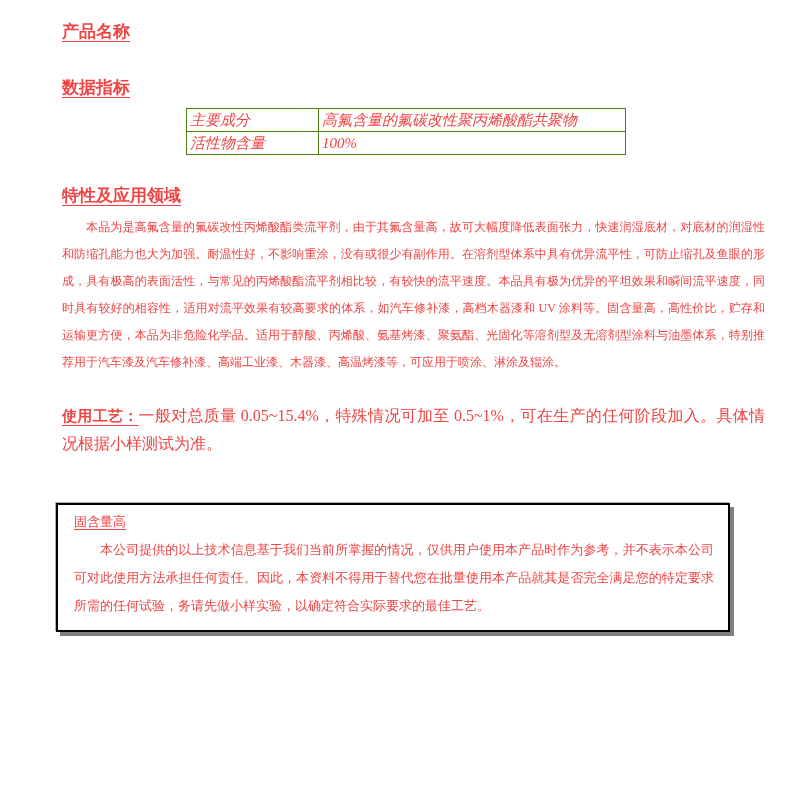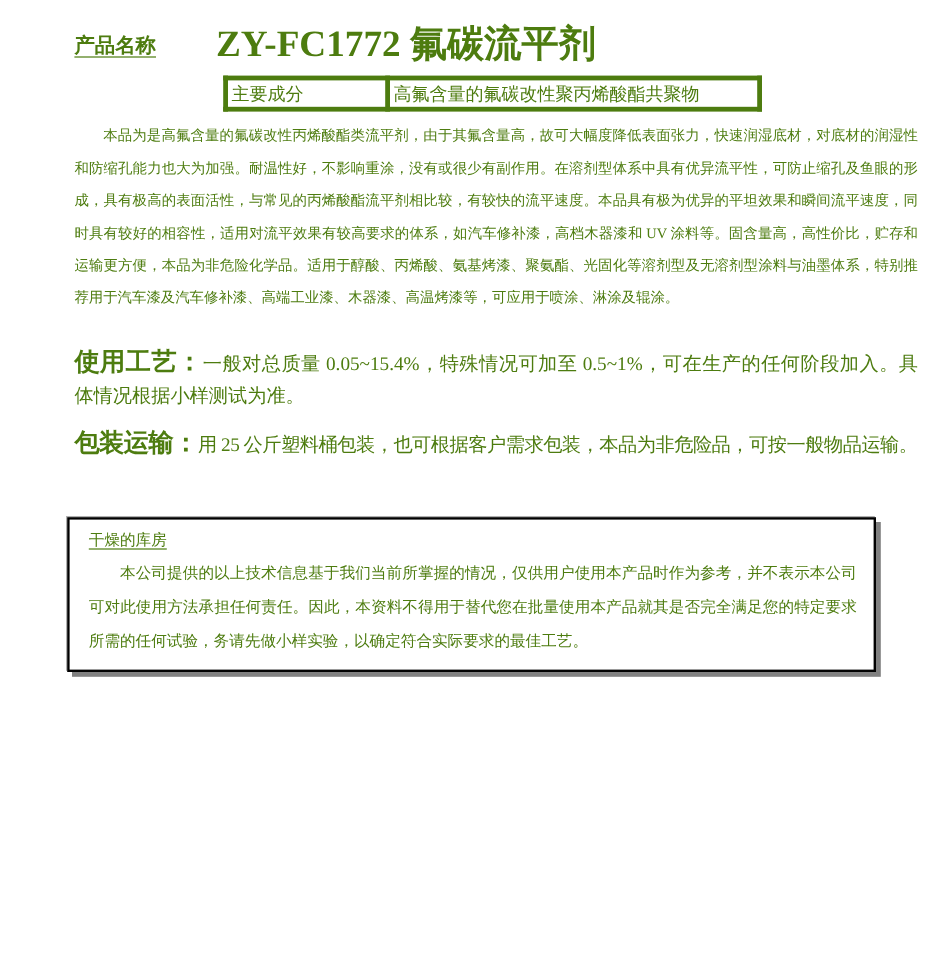--- a/index.html
+++ b/index.html
@@ -5,21 +5,21 @@
   html, body {
     margin: 0;
     padding: 0;
     background: #ffffff;
   }
   .page {
     position: relative;
     width: 785px;
     height: 799px;
     background: #ffffff;
-    color: #4d7c0f;
+    color: #ef4444;
     font-family: "Liberation Serif", "DejaVu Serif", serif;
     overflow: hidden;
     box-sizing: border-box;
     padding: 18px 20px 0 62px;
   }
 
   
   .product-row {
     display: flex;
     align-items: center;
@@ -52,26 +52,27 @@
   .heading-features { margin-top: 29px; }
 
   
   table.spec-table {
     border-collapse: collapse;
     margin: 9px 0 0 124px;
     font-size: 15px;
     table-layout: fixed;
   }
   table.spec-table td {
-    border: 4px solid #4d7c0f;
+    border: 1px solid #4d7c0f;
     height: 22px;
     padding: 0 3px;
     vertical-align: middle;
     overflow: hidden;
     white-space: nowrap;
+    font-style: italic;
   }
   td.cell-key { width: 125px; }
   td.cell-value { width: 300px; }
 
   
   .body-para {
     font-size: 12px;
     line-height: 27px;
     text-align: justify;
     margin: 7px 0 0 0;
@@ -79,21 +80,22 @@
   .first-indent { text-indent: 2em; }
 
   .labeled-para {
     font-size: 16px;
     line-height: 27px;
     text-align: justify;
     margin: 0;
   }
   .inline-label {
     font-weight: bold;
-    font-size: 21px;
+    font-size: 15px;
+    text-decoration: underline;
     text-underline-offset: 4px;
   }
   .para-usage     { margin-top: 26px; }
   .para-packaging { margin-top: 12px; white-space: nowrap; letter-spacing: -0.4px; }
   .para-storage   { margin-top: 15px; }
   .para-shelf     { margin-top: 17px; }
 
   
   .notice-box {
     box-sizing: border-box;
@@ -118,40 +120,44 @@
     margin: 5px 0 0 0;
   }
 </style>
 </head>
 <body>
 
 <div class="page">
 
   <div class="product-row">
     <span class="label-heading">产品名称</span>
-    <h1 class="product-title">ZY-FC1772 氟碳流平剂</h1>
   </div>
 
+  <div class="section-heading heading-data">数据指标</div>
 
   <table class="spec-table">
     <tbody>
       <tr>
         <td class="cell-key">主要成分</td>
         <td class="cell-value">高氟含量的氟碳改性聚丙烯酸酯共聚物</td>
       </tr>
+      <tr>
+        <td class="cell-key">活性物含量</td>
+        <td class="cell-value">100%</td>
+      </tr>
     </tbody>
   </table>
 
+  <div class="section-heading heading-features">特性及应用领域</div>
 
   <p class="body-para first-indent">本品为是高氟含量的氟碳改性丙烯酸酯类流平剂，由于其氟含量高，故可大幅度降低表面张力，快速润湿底材，对底材的润湿性和防缩孔能力也大为加强。耐温性好，不影响重涂，没有或很少有副作用。在溶剂型体系中具有优异流平性，可防止缩孔及鱼眼的形成，具有极高的表面活性，与常见的丙烯酸酯流平剂相比较，有较快的流平速度。本品具有极为优异的平坦效果和瞬间流平速度，同时具有较好的相容性，适用对流平效果有较高要求的体系，如汽车修补漆，高档木器漆和 UV 涂料等。固含量高，高性价比，贮存和运输更方便，本品为非危险化学品。适用于醇酸、丙烯酸、氨基烤漆、聚氨酯、光固化等溶剂型及无溶剂型涂料与油墨体系，特别推荐用于汽车漆及汽车修补漆、高端工业漆、木器漆、高温烤漆等，可应用于喷涂、淋涂及辊涂。</p>
 
   <p class="labeled-para para-usage"><span class="inline-label">使用工艺：</span><span>一般对总质量 0.05~15.4%，特殊情况可加至 0.5~1%，可在生产的任何阶段加入。具体情况根据小样测试为准。</span></p>
 
-  <p class="labeled-para para-packaging"><span class="inline-label">包装运输：</span><span>用 25 公斤塑料桶包装，也可根据客户需求包装，本品为非危险品，可按一般物品运输。</span></p>
 
 
 
   <div class="notice-box">
-    <div class="notice-heading">干燥的库房</div>
+    <div class="notice-heading">固含量高</div>
     <p class="notice-body">本公司提供的以上技术信息基于我们当前所掌握的情况，仅供用户使用本产品时作为参考，并不表示本公司可对此使用方法承担任何责任。因此，本资料不得用于替代您在批量使用本产品就其是否完全满足您的特定要求所需的任何试验，务请先做小样实验，以确定符合实际要求的最佳工艺。</p>
   </div>
 
 </div>
 
 </body></html>

